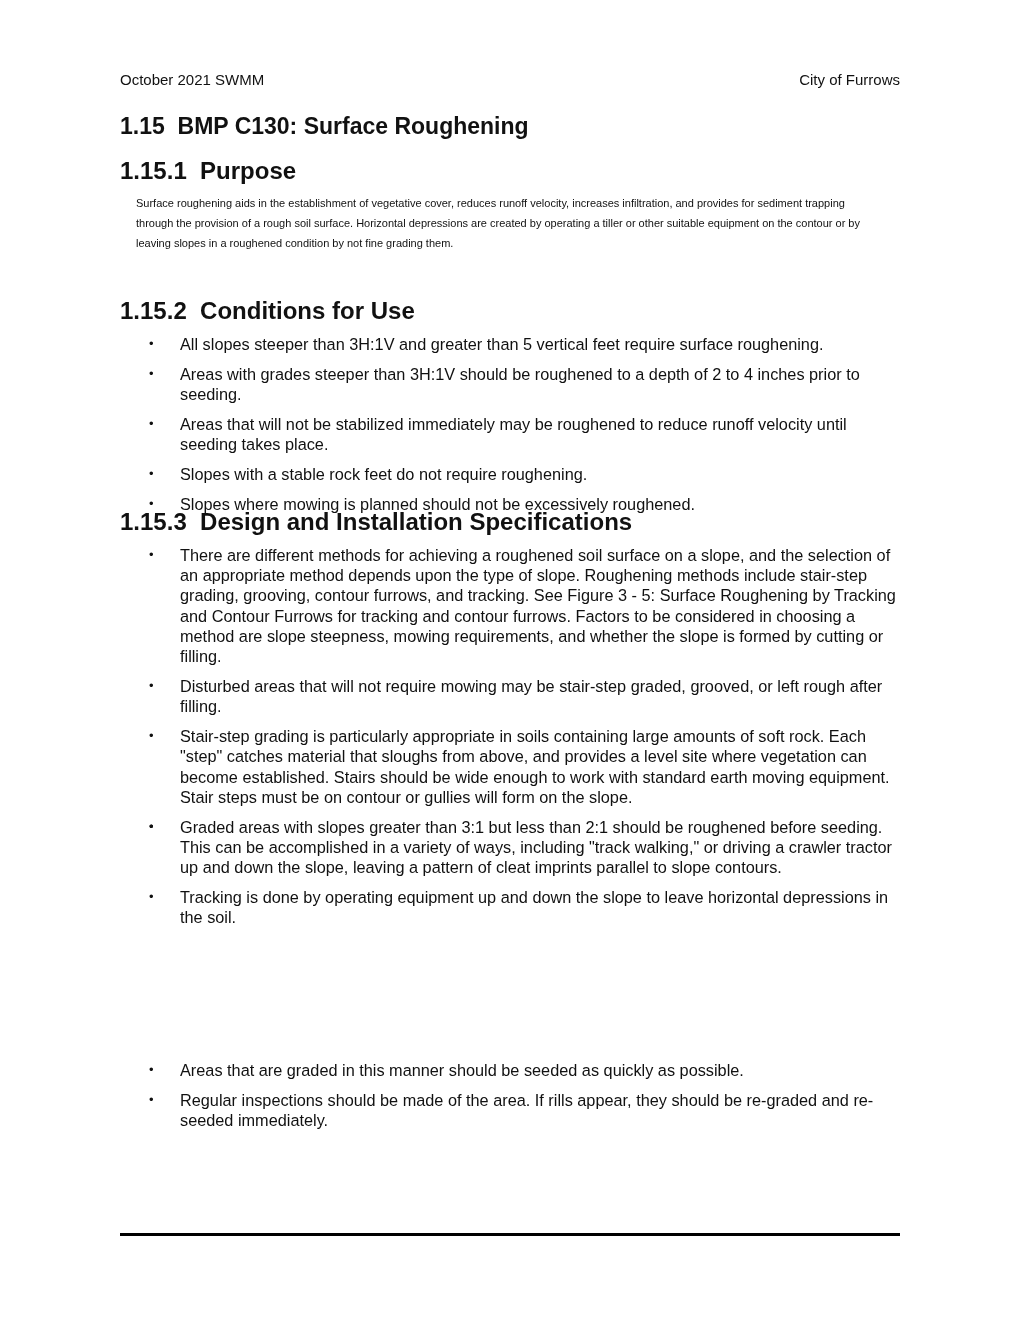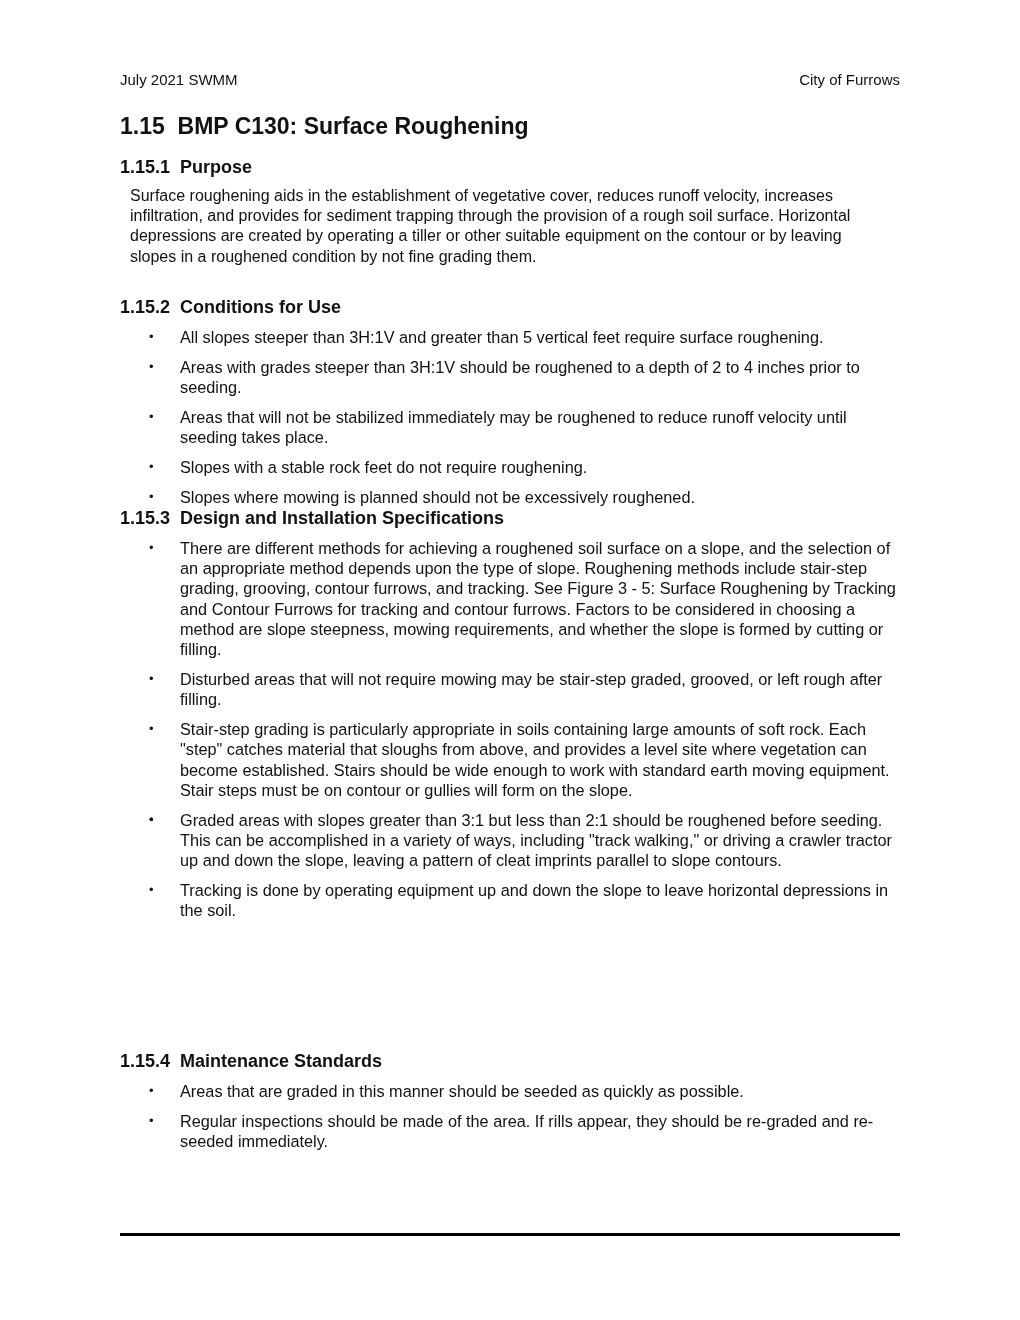--- a/index.html
+++ b/index.html
@@ -3,36 +3,36 @@
   <meta charset="utf-8">
   <style>
     html, body { margin: 0; padding: 0; background: #ffffff; }
     body {
       width: 1020px; height: 1320px; position: relative; overflow: hidden;
       font-family: "Liberation Sans", sans-serif; color: #111111;
     }
     .page { position: absolute; left: 120px; top: 0; width: 780px; height: 1320px; }
     .header { position: absolute; top: 71px; left: 0; width: 780px; font-size: 15px; display: flex; justify-content: space-between; }
     .h1 { position: absolute; top: 113px; left: 0; font-size: 23px; font-weight: bold; white-space: pre; }
-    .h2 { font-size: 18px; font-weight: bold; white-space: pre; margin: 0; }
-    .para { font-size: 16px; line-height: 20.2px; margin: 10px; }
+    .h2 { font-size: 24px; font-weight: bold; white-space: pre; margin: 0; }
+    .para { font-size: 11px; line-height: 20.2px; margin: 16px; }
     .sec { position: absolute; left: 0; width: 780px; }
     ul.bullets { list-style: none; margin: 0; padding: 0; }
     ul.bullets li { position: relative; padding-left: 60px; font-size: 16.3px; line-height: 20.2px; margin-bottom: 9.8px; }
     ul.bullets li .dot { position: absolute; left: 29px; top: 0; font-size: 13px; }
     .footer-rule { position: absolute; left: 0; top: 1233px; width: 780px; height: 3px; background: #000; }
     .footer { position: absolute; top: 1246px; left: 0; width: 770px; font-size: 15px; display: flex; justify-content: space-between; }
     .footer .center { position: absolute; left: 362px; }
   </style>
 </head>
 <body>
 
 <div class="page">
   <div class="header">
-    <span>July 2021 SWMM</span>
+    <span>October 2021 SWMM</span>
     <span>City of Furrows</span>
   </div>
 
   <div class="h1">1.15  BMP C130: Surface Roughening</div>
 
   <div class="sec" style="top:157px;">
     <h2 class="h2">1.15.1  Purpose</h2>
     <p class="para" style="margin-top:8px;">Surface roughening aids in the establishment of vegetative cover, reduces runoff velocity, increases infiltration, and provides for sediment trapping through the provision of a rough soil surface.  Horizontal depressions are created by operating a tiller or other suitable equipment on the contour or by leaving slopes in a roughened condition by not fine grading them.</p>
   </div>
 
@@ -53,21 +53,20 @@
       <li><span class="dot">•</span><span>There are different methods for achieving a roughened soil surface on a slope, and the selection of an appropriate method depends upon the type of slope. Roughening methods include stair-step grading, grooving, contour furrows, and tracking.  See Figure 3 - 5: Surface Roughening by Tracking and Contour Furrows for tracking and contour furrows. Factors to be considered in choosing a method are slope steepness, mowing requirements, and whether the slope is formed by cutting or filling.</span></li>
       <li><span class="dot">•</span><span>Disturbed areas that will not require mowing may be stair-step graded, grooved, or left rough after filling.</span></li>
       <li><span class="dot">•</span><span>Stair-step grading is particularly appropriate in soils containing large amounts of soft rock. Each "step" catches material that sloughs from above, and provides a level site where vegetation can become established. Stairs should be wide enough to work with standard earth moving equipment.  Stair steps must be on contour or gullies will form on the slope.</span></li>
       <li><span class="dot">•</span></li>
       <li><span class="dot">•</span><span>Graded areas with slopes greater than 3:1 but less than 2:1 should be roughened before seeding. This can be accomplished in a variety of ways, including "track walking," or driving a crawler tractor up and down the slope, leaving a pattern of cleat imprints parallel to slope contours.</span></li>
       <li><span class="dot">•</span><span>Tracking is done by operating equipment up and down the slope to leave horizontal depressions in the soil.</span></li>
     </ul>
   </div>
 
   <div class="sec" style="top:1051px;">
-    <h2 class="h2">1.15.4  Maintenance Standards</h2>
     <ul class="bullets" style="margin-top:9px;">
       <li><span class="dot">•</span><span>Areas that are graded in this manner should be seeded as quickly as possible.</span></li>
       <li><span class="dot">•</span><span>Regular inspections should be made of the area.  If rills appear, they should be re-graded and re-seeded immediately.</span></li>
     </ul>
   </div>
 
   <div class="footer-rule"></div>
 </div>
 
 </body></html>

